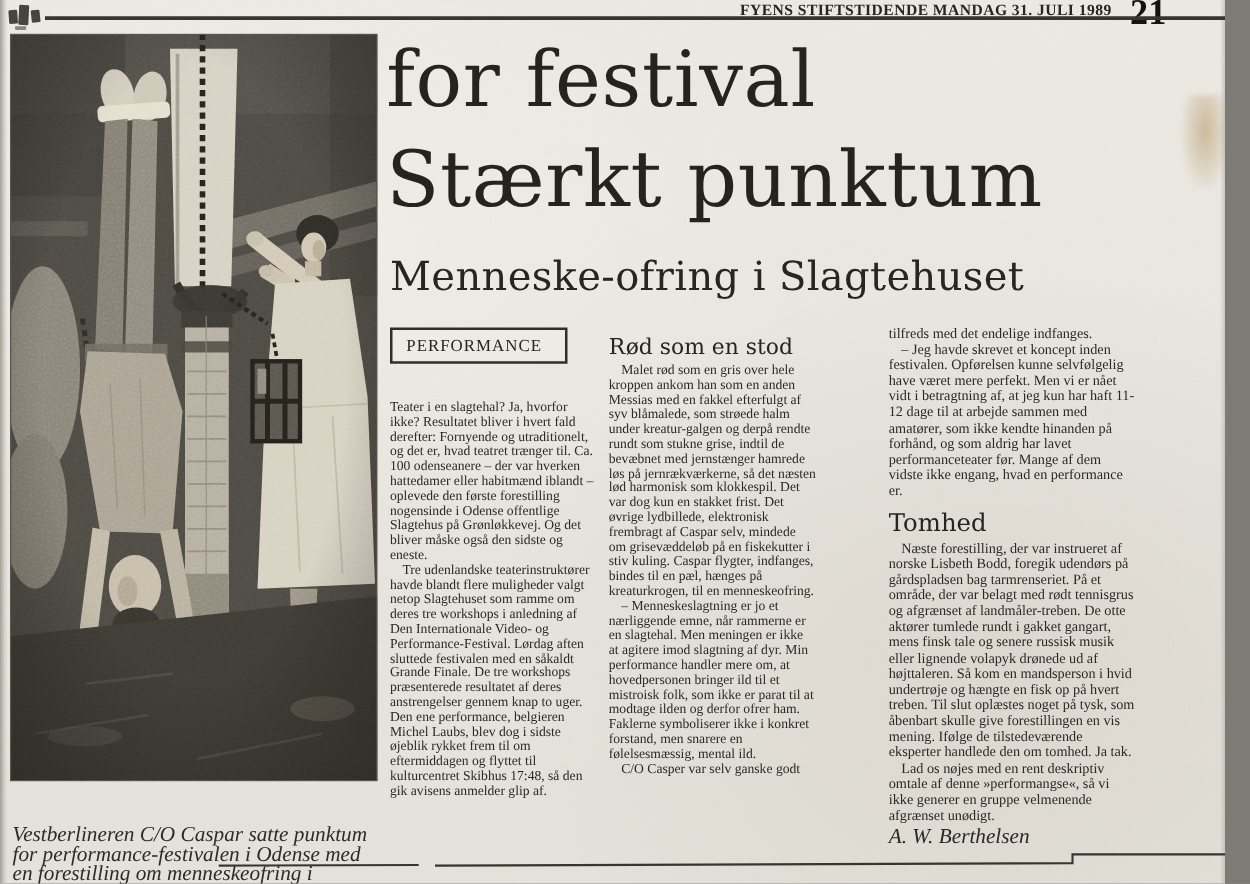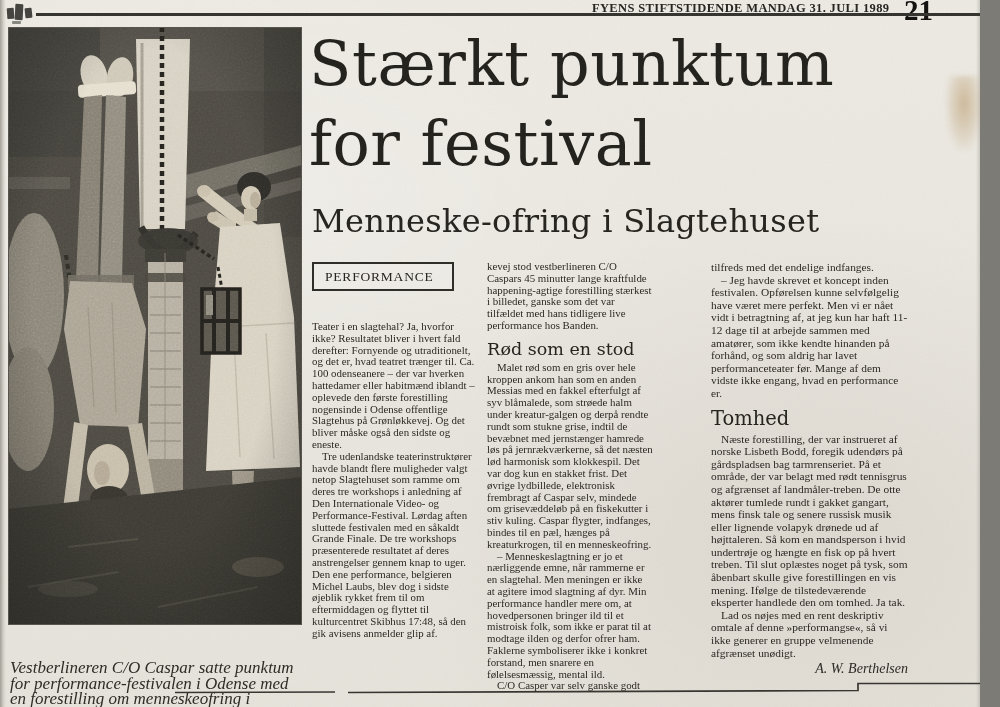--- a/index.html
+++ b/index.html
@@ -40,21 +40,21 @@
   .col{position:absolute;font-size:10.9px;line-height:11.8px;color:#282520;}
   .col p{margin:0;}
   .col .indent{text-indent:10px;}
   .col1{left:312px;top:321px;width:166px;}
   .col2{left:487px;top:261px;width:166px;}
   .col3{left:711px;top:261px;width:197px;font-size:11.4px;line-height:12.6px;}
   .intro{font-style:italic;margin-bottom:11px !important;}
   .section-heading{font-family:"DejaVu Serif",serif;font-size:17.5px;line-height:20px;
     margin:7px 0 3px 0;color:#22201b;}
   .col3 .section-heading{font-size:19.5px;margin:9px 0 4px 0;}
-  .byline{text-align:right;font-style:italic;margin-top:4px !important;font-size:14px;}
+  .byline{text-align:left;font-style:italic;margin-top:4px !important;font-size:17px;}
 
   .bottom-rule{position:absolute;left:170px;top:678px;width:830px;height:18px;}
   .page-grain{position:absolute;left:0;top:0;width:1000px;height:707px;pointer-events:none;opacity:.055;}
 </style>
 </head>
 <body>
 
 <div class="page">
 
   <div class="scan-edge-left"></div>
@@ -185,37 +185,36 @@
 
       <rect width="294" height="598" fill="url(#vig)"></rect>
       <rect width="294" height="598" filter="url(#grain)" opacity="0.3" style="mix-blend-mode:overlay"></rect>
       <rect x="0.5" y="0.5" width="293" height="597" fill="none" stroke="#55524b"></rect>
     </svg>
   </figure>
 
   <div class="caption">Vestberlineren C/O Caspar satte punktum for performance-festivalen i Odense med en forestilling om menneskeofring i slagtehuset. Billedet er fra en af prøverne. Foto: Mikkel Østergård.</div>
 
   <div class="headline">
+    <div>for festival</div>
     <div>Stærkt punktum</div>
-    <div>for festival</div>
   </div>
   <div class="subheadline">Menneske-ofring i Slagtehuset</div>
 
   <div class="kicker">
     <span>PERFORMANCE</span>
   </div>
 
   <div class="col col1">
     <p>Teater i en slagtehal? Ja, hvorfor ikke? Resultatet bliver i hvert fald derefter: Fornyende og utraditionelt, og det er, hvad teatret trænger til. Ca. 100 odenseanere – der var hverken hattedamer eller habitmænd iblandt – oplevede den første forestilling nogensinde i Odense offentlige Slagtehus på Grønløkkevej. Og det bliver måske også den sidste og eneste.</p>
     <p class="indent">Tre udenlandske teaterinstruktører havde blandt flere muligheder valgt netop Slagtehuset som ramme om deres tre workshops i anledning af Den Internationale Video- og Performance-Festival. Lørdag aften sluttede festivalen med en såkaldt Grande Finale. De tre workshops præsenterede resultatet af deres anstrengelser gennem knap to uger. Den ene performance, belgieren Michel Laubs, blev dog i sidste øjeblik rykket frem til om eftermiddagen og flyttet til kulturcentret Skibhus 17:48, så den gik avisens anmelder glip af.</p>
 
   </div>
 
   <div class="col col2">
-    <p>kevej stod vestberlineren C/O Caspars 45 minutter lange kraftfulde happening-agtige forestilling stærkest i billedet, ganske som det var tilfældet med hans tidligere live performance hos Banden.</p>
     <div class="section-heading">Rød som en stod</div>
     <p class="indent">Malet rød som en gris over hele kroppen ankom han som en anden Messias med en fakkel efterfulgt af syv blåmalede, som strøede halm under kreatur-galgen og derpå rendte rundt som stukne grise, indtil de bevæbnet med jernstænger hamrede løs på jernrækværkerne, så det næsten lød harmonisk som klokkespil. Det var dog kun en stakket frist. Det øvrige lydbillede, elektronisk frembragt af Caspar selv, mindede om grisevæddeløb på en fiskekutter i stiv kuling. Caspar flygter, indfanges, bindes til en pæl, hænges på kreaturkrogen, til en menneskeofring.</p>
     <p class="indent">– Menneskeslagtning er jo et nærliggende emne, når rammerne er en slagtehal. Men meningen er ikke at agitere imod slagtning af dyr. Min performance handler mere om, at hovedpersonen bringer ild til et mistroisk folk, som ikke er parat til at modtage ilden og derfor ofrer ham. Faklerne symboliserer ikke i konkret forstand, men snarere en følelsesmæssig, mental ild.</p>
     <p class="indent">C/O Casper var selv ganske godt</p>
   </div>
 
   <div class="col col3">
     <p>tilfreds med det endelige indfanges.</p>
     <p class="indent">– Jeg havde skrevet et koncept inden festivalen. Opførelsen kunne selvfølgelig have været mere perfekt. Men vi er nået vidt i betragtning af, at jeg kun har haft 11-12 dage til at arbejde sammen med amatører, som ikke kendte hinanden på forhånd, og som aldrig har lavet performanceteater før. Mange af dem vidste ikke engang, hvad en performance er.</p>
     <div class="section-heading">Tomhed</div>

